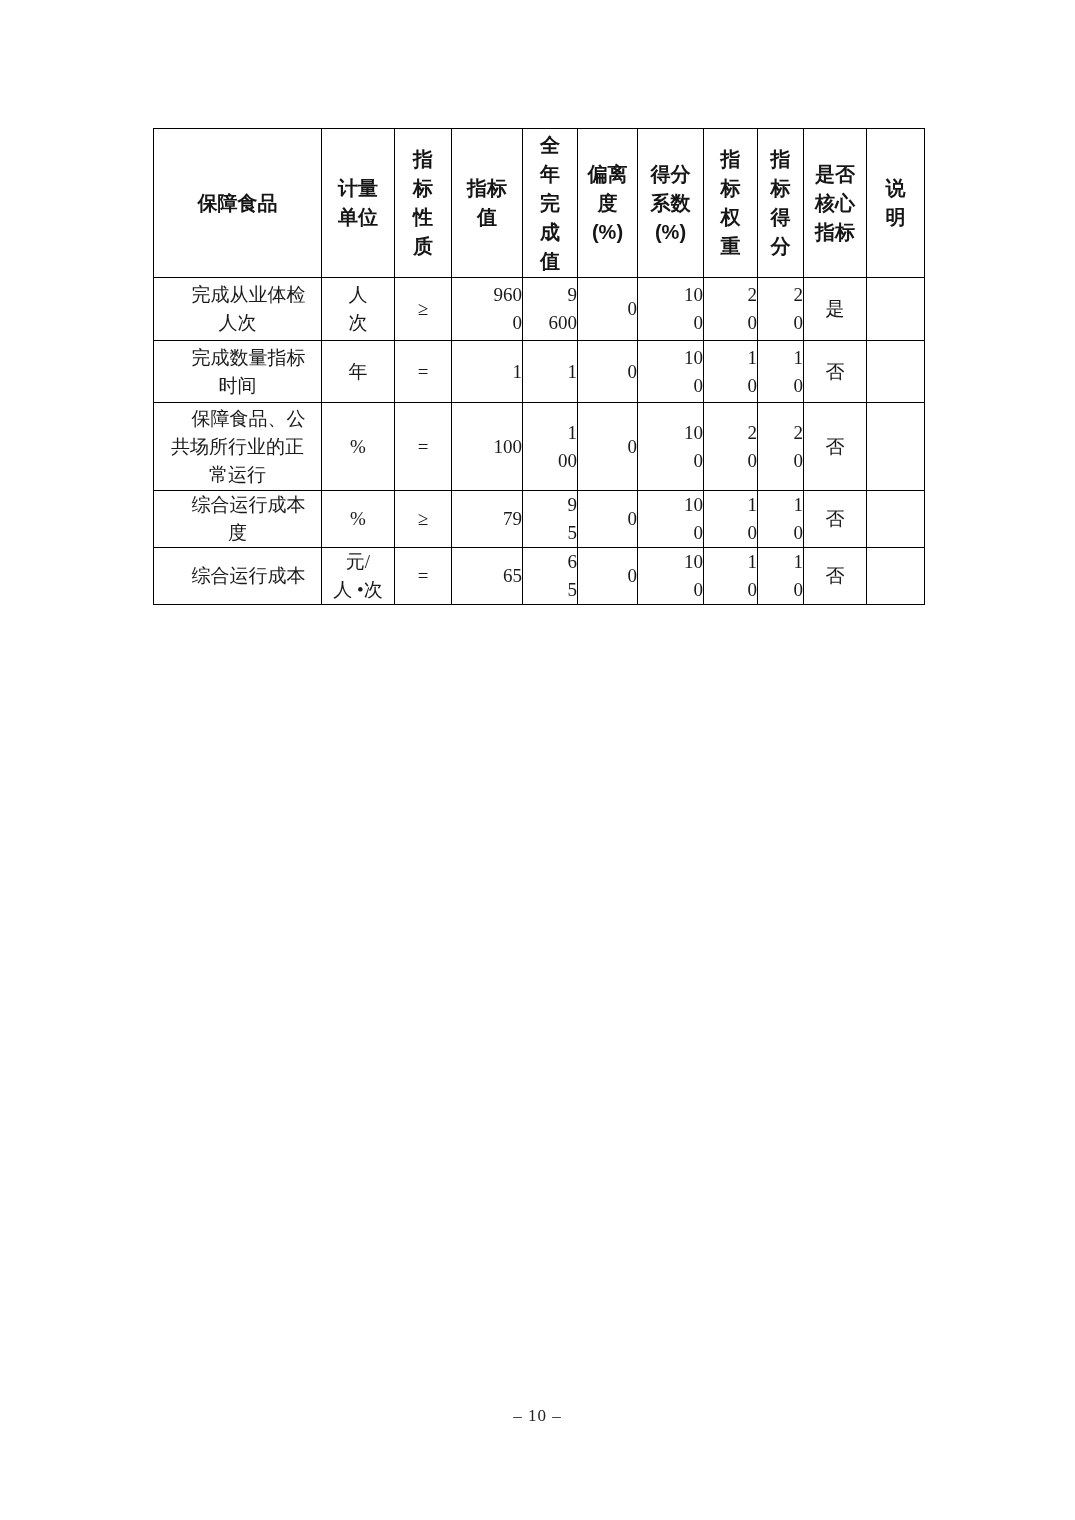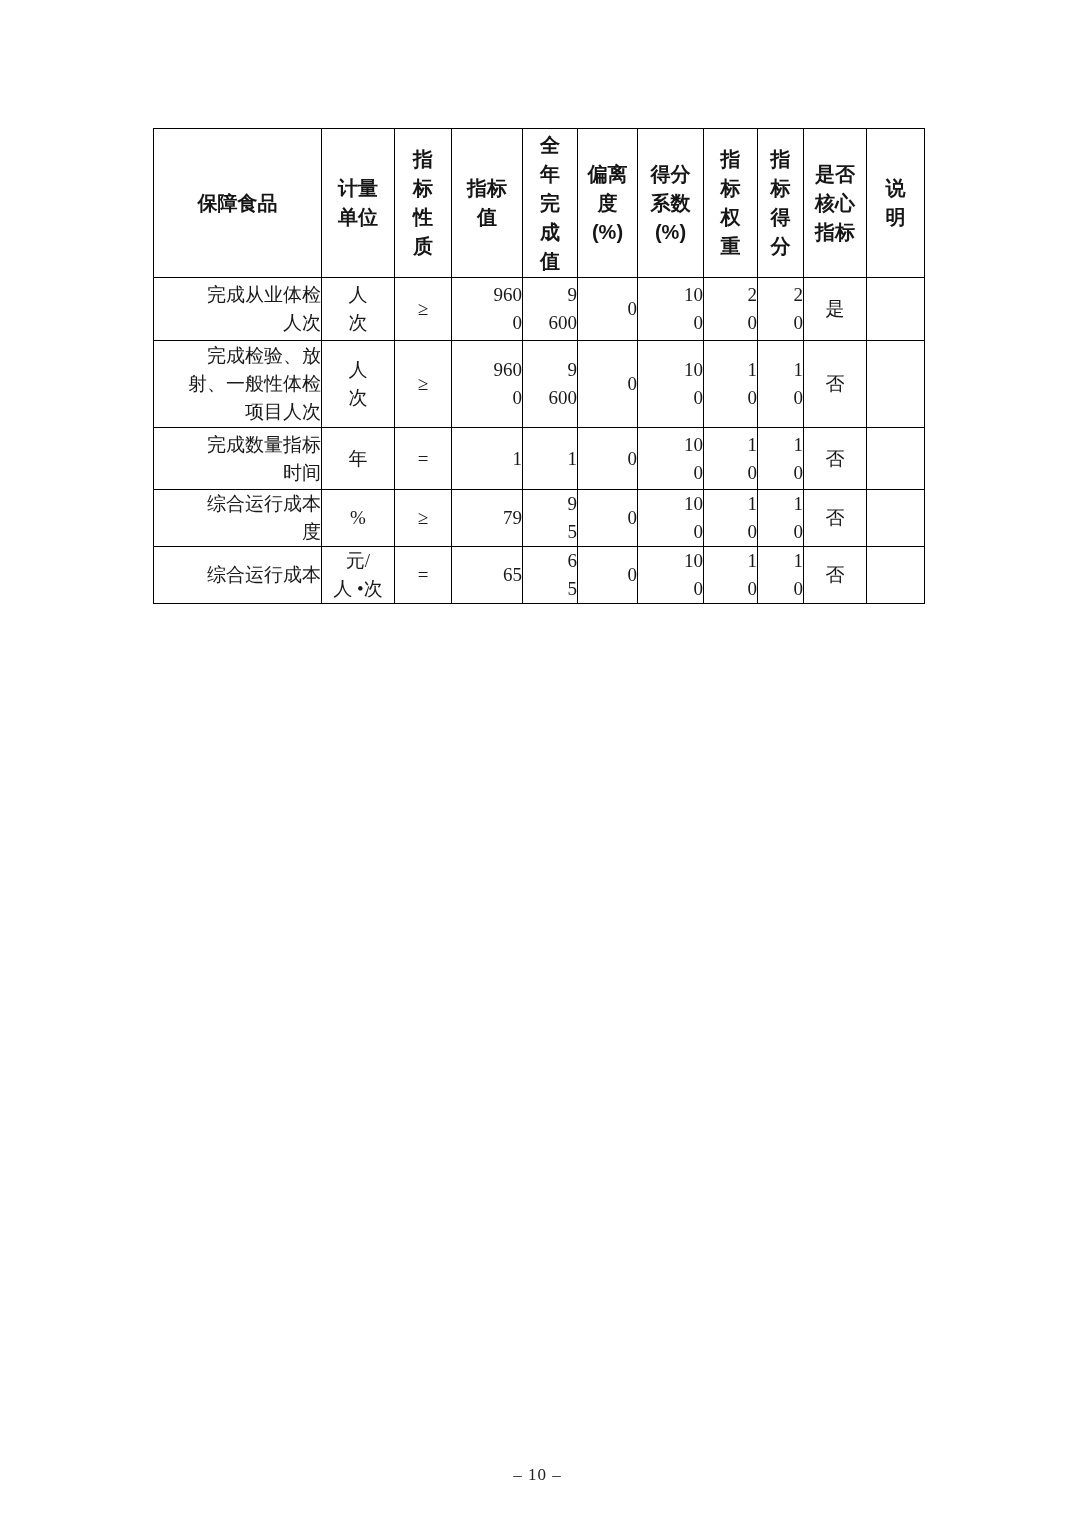--- a/index.html
+++ b/index.html
@@ -46,34 +46,34 @@
     color: #1a1a1a;
   }
   .h150 { height: 149px; }
   .h63  { height: 63px; }
   .h87  { height: 87px; }
   .h61  { height: 61px; }
   .h62  { height: 62px; }
   .h88  { height: 88px; }
   .h57  { height: 57px; }
   .c-name {
-    text-align: right;
+    text-align: center;
     padding: 0 4px 0 5px;
     text-indent: 22px;
     margin-left: 32px;
   }
   .c-unit   { text-align: center; }
   .c-nature { text-align: center; font-size: 20px; }
   .c-num    { text-align: right; padding-right: 14px; }
   .c-completed { padding-right: 20px; }
   .c-core   { text-align: center; }
   .c-note   { text-align: center; }
   .page-footer {
     position: absolute;
-    top: 1465px;
+    top: 1406px;
     left: 0;
     width: 1075px;
     text-align: center;
     font-size: 17px;
     color: #222222;
     letter-spacing: 1px;
   }
 </style>
 </head>
 <body>
@@ -143,61 +143,59 @@
       <td class="c-num">10
 0</td>
       <td class="c-num">2
 0</td>
       <td class="c-num">2
 0</td>
       <td class="c-core">是</td>
       <td class="c-note"></td>
     </tr>
 
-    <tr class="h87">
-      <td class="c-name">完成检验、放
-射、一般性体检
-项目人次</td>
-      <td class="c-unit">人
-次</td>
-      <td class="c-nature">≥</td>
-      <td class="c-num">960
-0</td>
-      <td class="c-num c-completed">9
-600</td>
-      <td class="c-num">0</td>
-      <td class="c-num">10
-0</td>
-      <td class="c-num">1
-0</td>
-      <td class="c-num">1
-0</td>
-      <td class="c-core">否</td>
-      <td class="c-note"></td>
-    </tr>
 
 
     <tr class="h62">
       <td class="c-name">完成数量指标
 时间</td>
       <td class="c-unit">年</td>
       <td class="c-nature">=</td>
       <td class="c-num">1</td>
       <td class="c-num c-completed">1</td>
       <td class="c-num">0</td>
       <td class="c-num">10
 0</td>
       <td class="c-num">1
 0</td>
       <td class="c-num">1
 0</td>
       <td class="c-core">否</td>
       <td class="c-note"></td>
     </tr>
 
+    <tr class="h88">
+      <td class="c-name">保障食品、公
+共场所行业的正
+常运行</td>
+      <td class="c-unit">%</td>
+      <td class="c-nature">=</td>
+      <td class="c-num">100</td>
+      <td class="c-num c-completed">1
+00</td>
+      <td class="c-num">0</td>
+      <td class="c-num">10
+0</td>
+      <td class="c-num">2
+0</td>
+      <td class="c-num">2
+0</td>
+      <td class="c-core">否</td>
+      <td class="c-note"></td>
+    </tr>
 
     <tr class="h57">
       <td class="c-name">综合运行成本
 度</td>
       <td class="c-unit">%</td>
       <td class="c-nature">≥</td>
       <td class="c-num">79</td>
       <td class="c-num c-completed">9
 5</td>
       <td class="c-num">0</td>

